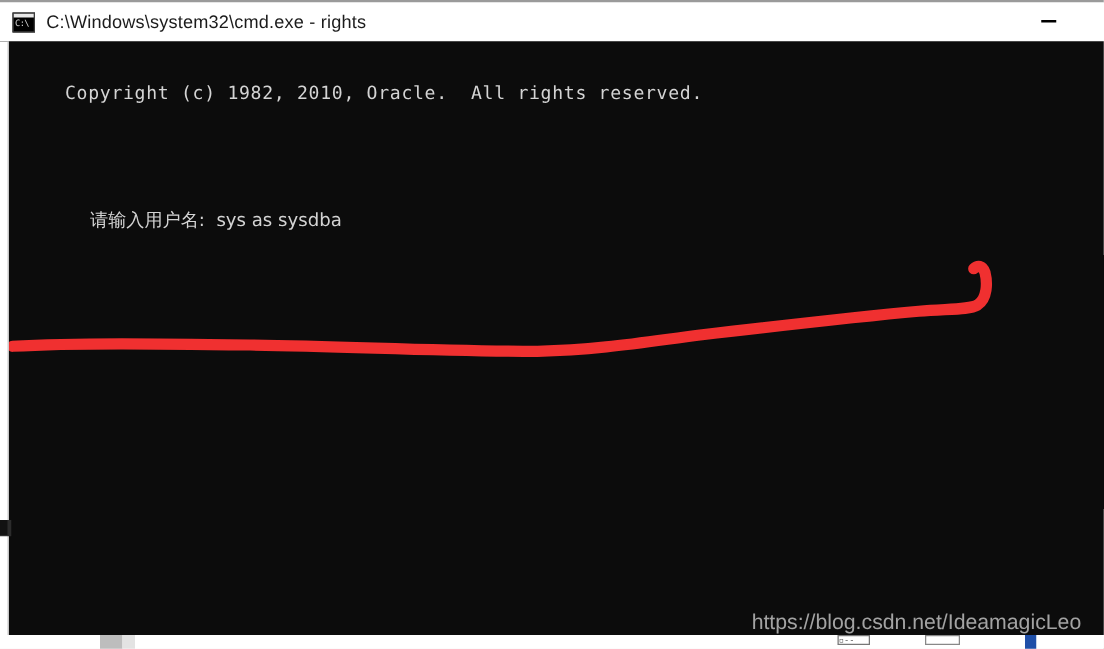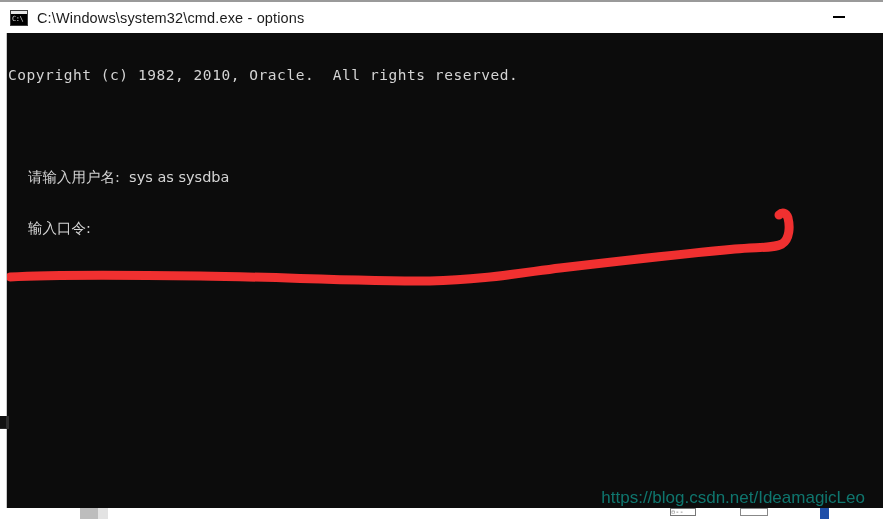--- a/index.html
+++ b/index.html
@@ -155,20 +155,21 @@
     font-family: "DejaVu Sans Mono", monospace;
     font-size: 14.5px;
     line-height: 17px;
     color: #d4d4d4;
     white-space: pre;
     letter-spacing: 0.55px;
   }
   #console-text .line {
     height: 17px;
     white-space: pre;
+    margin-left: 44px;
   }
   #console-text .cjk {
     font-family: "DejaVu Sans", sans-serif;
     letter-spacing: 0px;
     padding-left: 20px;
   }
 
   
   #annotation {
     position: absolute;
@@ -181,21 +182,21 @@
   }
 
   
   #watermark {
     position: absolute;
     right: 18px;
     top: 455px;
     z-index: 3;
     font-family: "Liberation Sans", sans-serif;
     font-size: 17px;
-    color: #0f766e;
+    color: #a3a3a3;
     white-space: nowrap;
   }
 
   
   #desktop {
     position: absolute;
     left: 0;
     top: 508px;
     width: 883px;
     height: 11px;
@@ -247,40 +248,39 @@
 
 <div id="window">
 
   <div id="top-edge"></div>
 
   <div id="titlebar">
     <div id="app-icon">
       <div class="bar"></div>
       <div class="glyph">C:\</div>
     </div>
-    <div id="title-text">C:\Windows\system32\cmd.exe - options</div>
+    <div id="title-text">C:\Windows\system32\cmd.exe - rights</div>
   </div>
 
   <div id="minimize-button">
     <div class="dash"></div>
   </div>
 
   <div id="console">
 
     <div id="console-left-edge">
       <div class="inner-line"></div>
     </div>
     <div id="edge-artifact"></div>
     <div id="edge-artifact2"></div>
 
     <div id="console-text">
       <div class="line">Copyright (c) 1982, 2010, Oracle.  All rights reserved.</div>
       <div class="line"></div>
       <div class="line cjk">请输入用户名:  sys as sysdba</div>
-      <div class="line cjk">输入口令:</div>
       <div class="line"></div>
       <div class="line"></div>
       
       
       
       
       
     </div>
 
     <svg id="annotation" viewBox="0 0 883 475" width="883" height="475">

